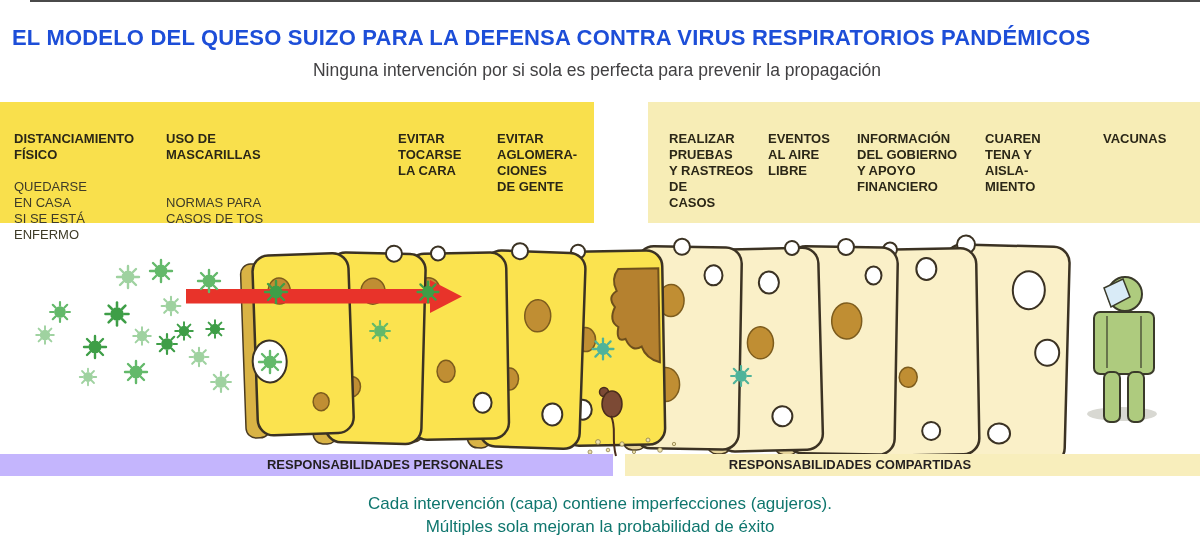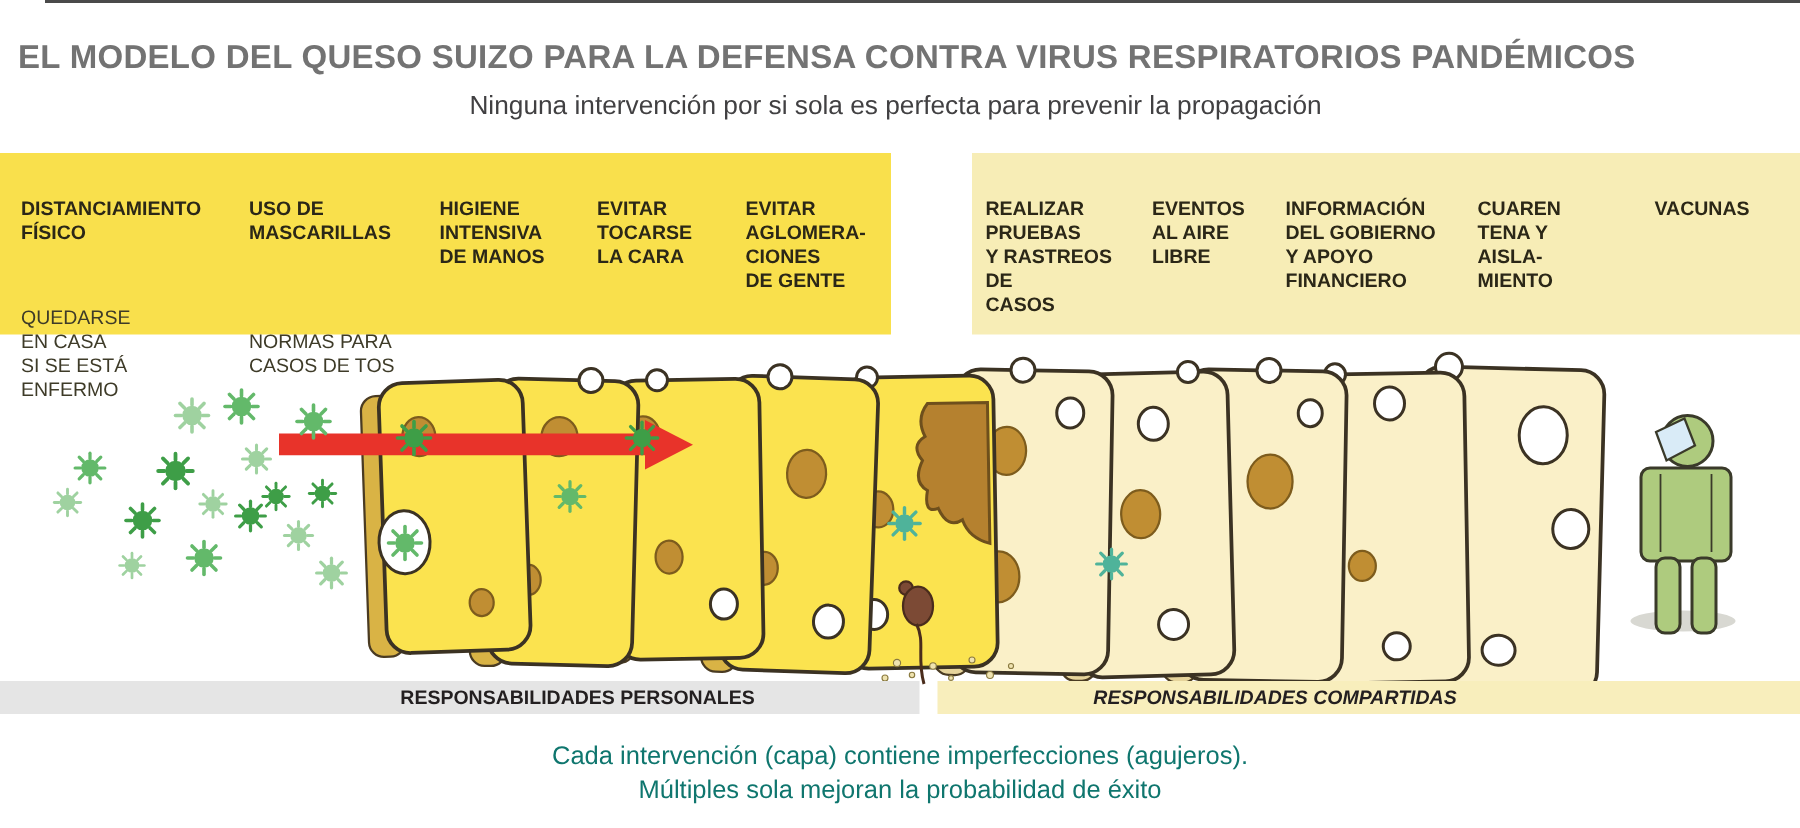--- a/index.html
+++ b/index.html
@@ -1,31 +1,31 @@
 <!DOCTYPE html>
 <html><head>
 <meta charset="utf-8">
 <style>
   html,body{margin:0;padding:0;background:#fff;}
   .stage{position:relative;width:1200px;height:552px;background:#fff;overflow:hidden;
          font-family:"Liberation Sans","DejaVu Sans",sans-serif;color:#231F20;}
   .topline{position:absolute;top:0;left:30px;right:0;height:2px;background:#4a4a4a;}
   .title{position:absolute;top:25px;left:12px;width:1180px;font-size:22px;font-weight:bold;
-         letter-spacing:.2px;color:#737373;white-space:nowrap;}
+         letter-spacing:.2px;color:#1d4ed8;white-space:nowrap;}
   .subtitle{position:absolute;top:60px;left:0;width:1194px;text-align:center;
             font-size:17.5px;color:#414042;}
   .banner{position:absolute;top:102px;height:121px;}
   .banner.personal{left:0;width:594px;background:#F9E04C;}
   .banner.shared{left:648px;width:552px;background:#F7EDB6;}
   .col{position:absolute;top:13px;width:145px;font-size:13px;line-height:16px;white-space:pre-line;}
   .col .hd{font-weight:bold;color:#2B2717;}
-  .col .sb{color:#3E3B28;margin-top:25px;}
+  .col .sb{color:#3E3B28;}
   .bar{position:absolute;top:454px;height:22px;}
-  .bar.personal{left:0;width:613px;background:#e5e5e5;}
-  .bar.shared{left:625px;width:575px;background:#F8EEBC;font-style:italic;}
+  .bar.personal{left:0;width:613px;background:#c4b5fd;}
+  .bar.shared{left:625px;width:575px;background:#F8EEBC;}
   .bar span{position:absolute;top:0;transform:translateX(-50%);line-height:22px;
             font-size:13px;font-weight:bold;color:#231F20;white-space:nowrap;}
   .bar.personal span{left:385px;}
   .bar.shared span{left:225px;}
   .footer{position:absolute;top:492px;left:0;width:1200px;text-align:center;
           font-size:17px;line-height:23px;color:#0f766e;}
   svg.scene{position:absolute;left:0;top:228px;}
   .face{fill:#FBE34F;stroke:#3b3223;stroke-width:2.5;}
   .face.pale{fill:#FAF0C8;}
   .side{fill:#D9B345;stroke:#4a3b22;stroke-width:1.5;}
@@ -57,40 +57,35 @@
 SI SE ESTÁ
 ENFERMO</div>
     </div>
     <div class="col" style="left:166px">
       <div class="hd">USO DE
 MASCARILLAS</div>
       <div class="sb">
 NORMAS PARA
 CASOS DE TOS</div>
     </div>
-    <div class="col" style="left:293px">
-      <div class="hd">HIGIENE
-INTENSIVA
-DE MANOS</div>
-    </div>
     <div class="col" style="left:398px">
       <div class="hd">EVITAR
 TOCARSE
 LA CARA</div>
     </div>
     <div class="col" style="left:497px">
       <div class="hd">EVITAR
 AGLOMERA-
 CIONES
 DE GENTE</div>
     </div>
   </div>
 
   <div class="banner shared">
-    <div class="col" style="left:9px">
+    <div class="col" style="left:21px">
       <div class="hd">REALIZAR
 PRUEBAS
 Y RASTREOS
 DE
 CASOS</div>
     </div>
     <div class="col" style="left:120px">
       <div class="hd">EVENTOS
 AL AIRE
 LIBRE</div>

